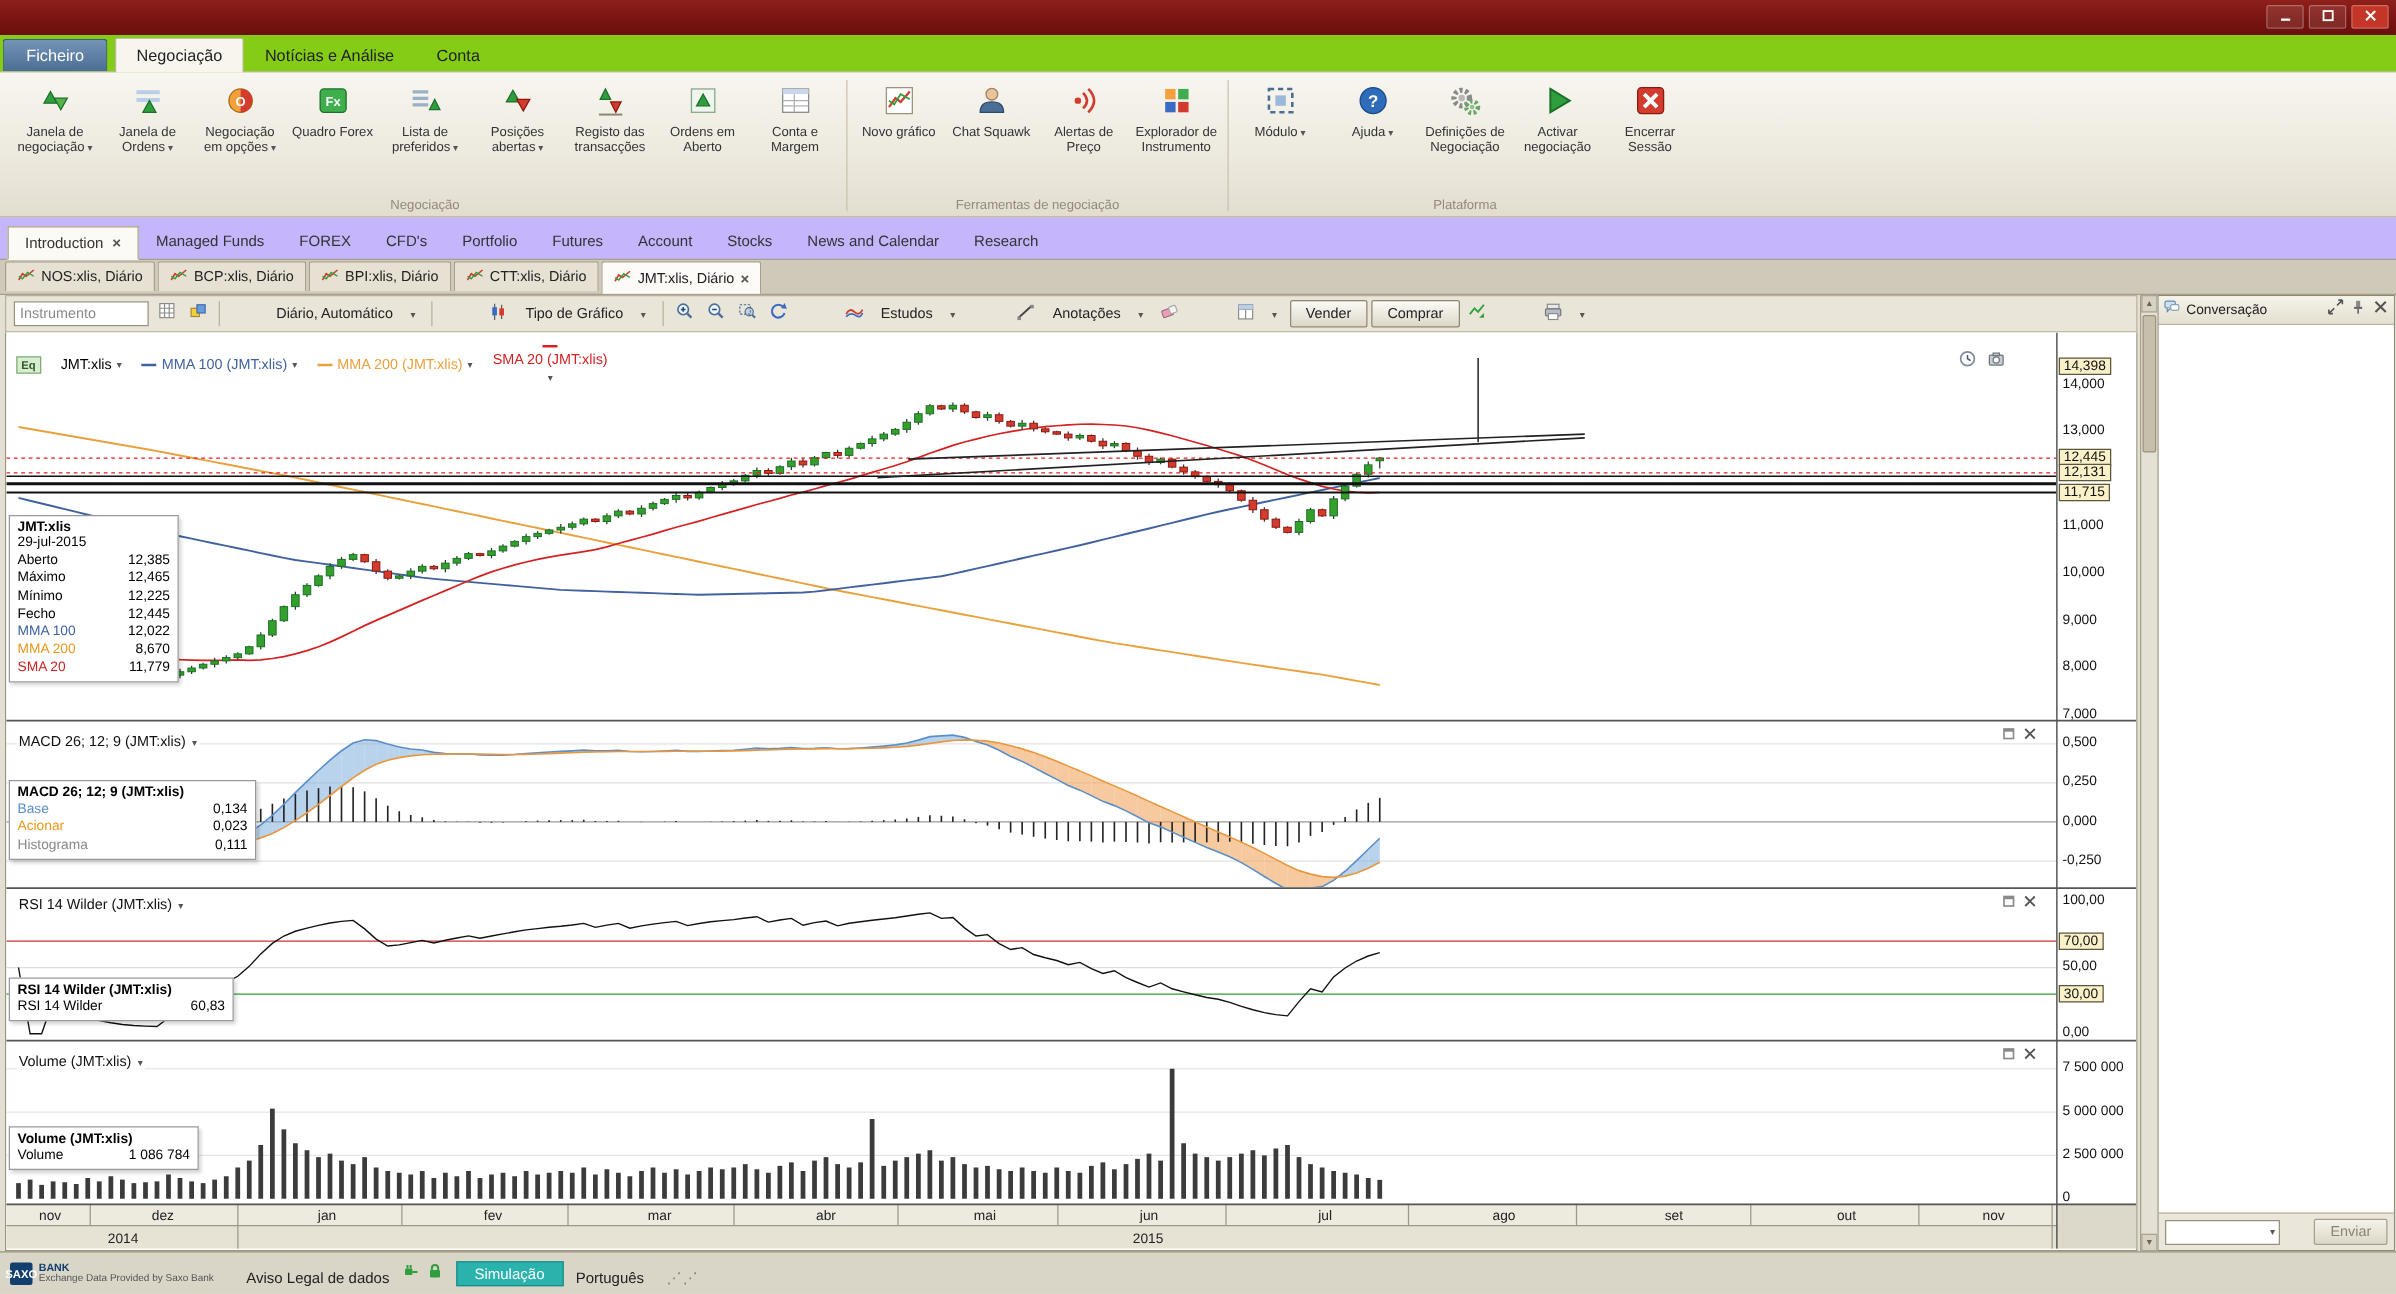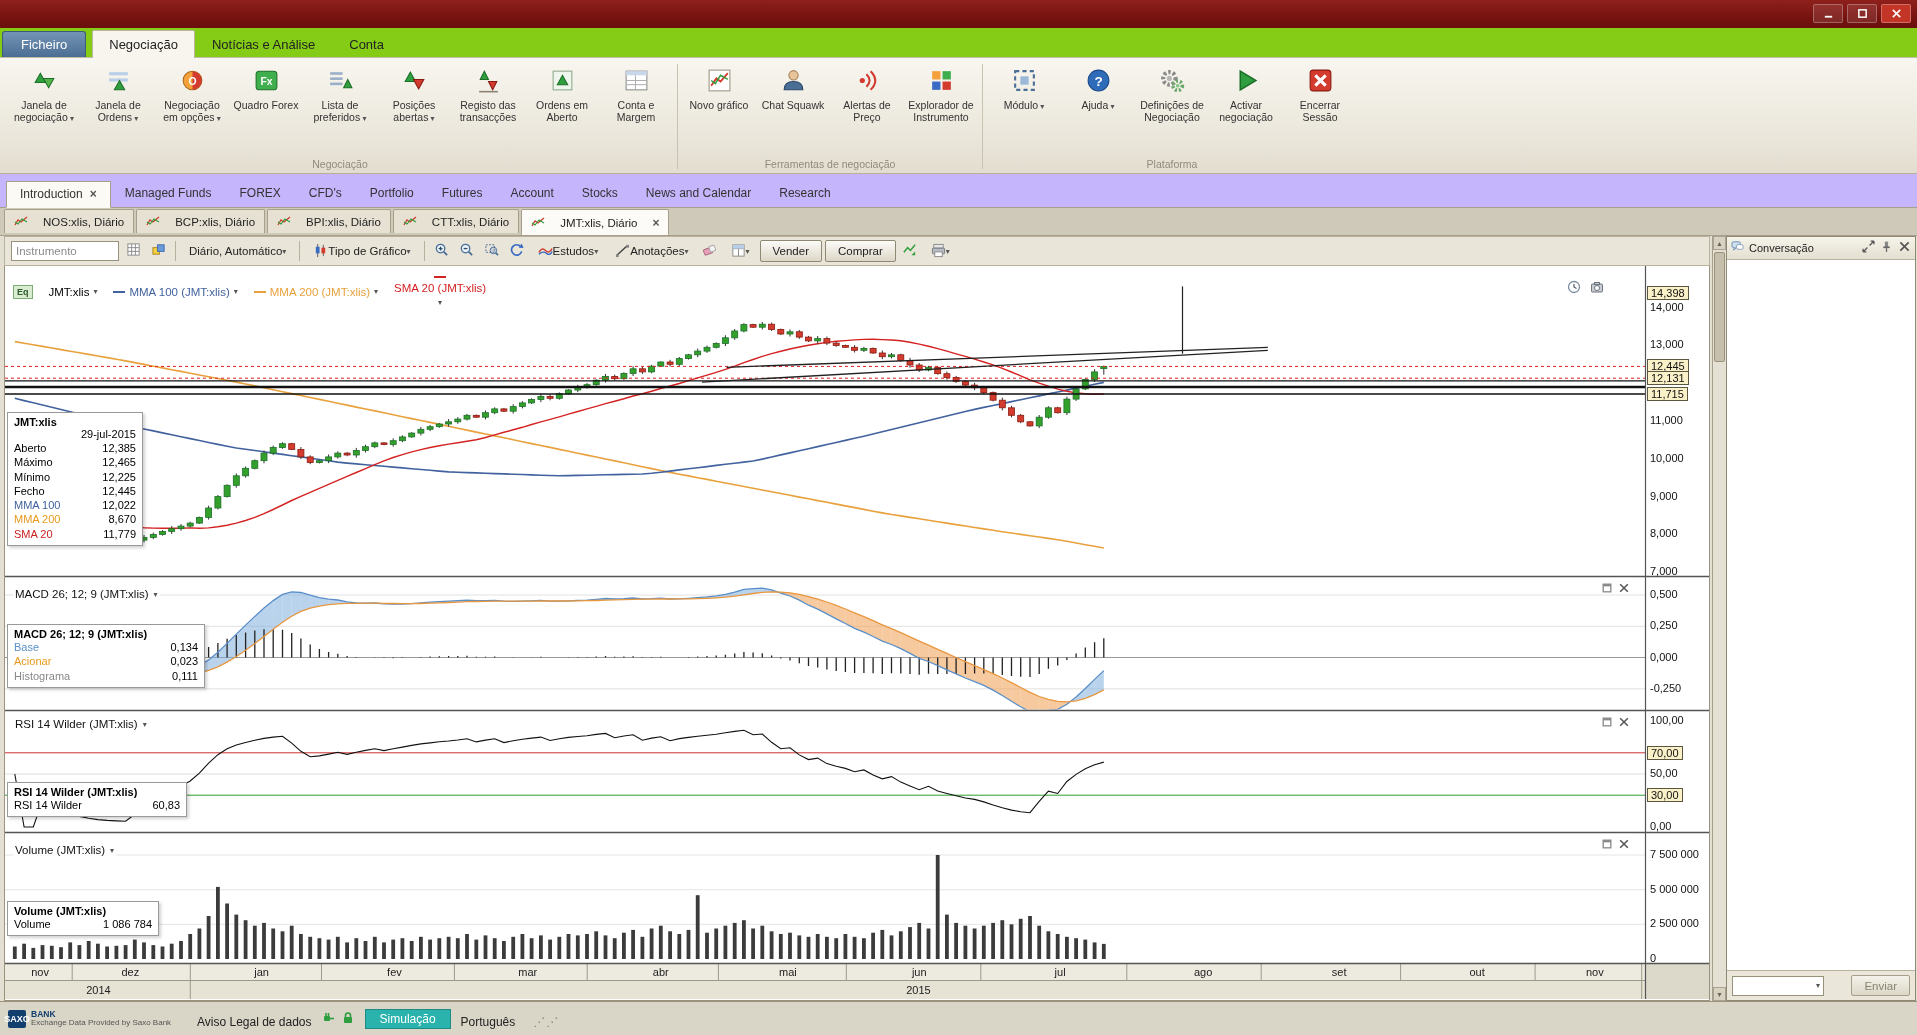--- a/index.html
+++ b/index.html
@@ -34,31 +34,31 @@
 
   
   .wstabs{position:absolute;left:0;top:174px;width:100%;height:34px;background:#c4b5fd;border-bottom:1px solid #a79f8b;display:flex;align-items:flex-end;padding-left:6px;}
   .ws-tab{display:flex;align-items:center;gap:7px;padding:5px 13px 6px;font-size:12px;color:#333;border:1px solid transparent;cursor:pointer;}
   .ws-tab.active{background:#fbfaf5;border-color:#a79f8b;border-bottom-color:#fbfaf5;margin-bottom:-1px;z-index:2;position:relative;}
   .tab-x{color:#555;font-size:12px;font-weight:bold;line-height:1;cursor:pointer;}
 
   
   .charttabs-row{position:absolute;left:0;top:208px;width:100%;height:28px;background:#cfc9ba;border-bottom:1px solid #a79f8b;display:flex;align-items:flex-end;}
   #charttabs{display:flex;padding-left:4px;}
-  .chart-tab{display:flex;align-items:center;gap:15px;height:24px;padding:0 9px;background:#e6e1d3;border:1px solid #a79f8b;border-bottom:none;margin-right:2px;font-size:11.5px;color:#222;cursor:pointer;border-radius:2px 2px 0 0;}
+  .chart-tab{display:flex;align-items:center;gap:5px;height:24px;padding:0 9px;background:#e6e1d3;border:1px solid #a79f8b;border-bottom:none;margin-right:2px;font-size:11.5px;color:#222;cursor:pointer;border-radius:2px 2px 0 0;}
   .chart-tab.active{background:#fcfbf7;height:26px;}
   .ct-icon svg{width:14px;height:12px;}
 
   
   .chart-toolbar{position:absolute;left:4px;top:236px;width:1706px;height:30px;background:#e9e5d8;border:1px solid #b9b19d;display:flex;align-items:center;gap:3px;padding:0 6px;}
   .tb-input{width:108px;height:20px;border:1px solid #98917c;font-size:11.5px;padding:0 4px;background:#fff;color:#222;}
   .tb-input::placeholder{color:#8a8a8a;}
   .tb-btn{width:22px;height:22px;display:flex;align-items:center;justify-content:center;border:1px solid transparent;border-radius:2px;cursor:pointer;}
   .tb-btn svg{width:15px;height:15px;}
-  .tb-drop{display:flex;align-items:center;gap:0;height:22px;padding:0 6px;font-size:11.5px;color:#222;border:1px solid transparent;border-radius:2px;cursor:pointer;}
+  .tb-drop{display:flex;align-items:center;gap:14px;height:22px;padding:0 6px;font-size:11.5px;color:#222;border:1px solid transparent;border-radius:2px;cursor:pointer;margin-left:32px;}
   .tb-drop svg{width:15px;height:15px;}
   .tb-sep{width:1px;height:20px;background:#b9b19d;margin:0 3px;}
   .tb-push{height:22px;padding:0 12px;font-size:11.5px;color:#222;background:linear-gradient(#fcfbf7,#dcd7c7);border:1px solid #8f8873;border-radius:2px;cursor:pointer;}
 
   
   .chart-module{position:absolute;left:4px;top:266px;width:1706px;height:735px;background:#fff;border:1px solid #9a947f;border-top:none;}
   #chart-svg{position:absolute;left:0;top:0;}
   .legend{position:absolute;left:8px;top:10px;display:flex;align-items:center;gap:16px;font-size:11.5px;z-index:4;}
   .eq-badge{background:#d9ecd2;border:1px solid #7fae74;color:#2c5c28;font-size:9px;font-weight:bold;padding:1px 3px;}
   .leg-item{display:flex;align-items:center;gap:4px;cursor:pointer;}
@@ -66,21 +66,21 @@
   .pane-label{position:absolute;left:8px;font-size:11.5px;color:#111;z-index:4;display:flex;gap:5px;align-items:center;cursor:pointer;background:rgba(255,255,255,.75);padding:0 2px;}
   .pane-icons{position:absolute;left:1596px;display:flex;gap:5px;z-index:4;}
   .pane-icons.main-icons{left:1562px;gap:9px;}
   .pi-btn{cursor:pointer;display:flex;}
   .pi-btn svg{width:12px;height:12px;}
   .main-icons .pi-btn svg{width:14px;height:14px;}
   .ax{position:absolute;left:1645px;font-size:11px;color:#111;white-space:nowrap;z-index:2;}
   .ax.boxed{left:1642px;background:#faf1c8;border:1px solid #5a5640;padding:0 3px;z-index:3;}
   .ttip{position:absolute;background:#fff;border:1px solid #999;box-shadow:2px 2px 3px rgba(0,0,0,.18);padding:3px 6px 4px;font-size:11px;z-index:5;}
   .t-title{font-weight:bold;white-space:nowrap;}
-  .t-sub{margin-bottom:1px;text-align:right;}
+  .t-sub{margin-bottom:1px;}
   .t-row{display:flex;justify-content:space-between;gap:14px;line-height:1.3;}
 
   
   .vscroll{position:absolute;left:1712px;top:236px;width:14px;height:765px;background:#e4e0d3;border-left:1px solid #a79f8b;display:flex;flex-direction:column;align-items:center;}
   .vs-btn{width:13px;height:14px;font-size:7px;color:#6b6552;display:flex;align-items:center;justify-content:center;background:#d7d2c2;border:1px solid #aaa394;cursor:pointer;}
   .vs-thumb{width:11px;height:110px;background:#c6bfac;border:1px solid #9a927c;margin-top:2px;border-radius:2px;cursor:grab;}
   .vs-bottom{position:absolute;bottom:0;}
   .chat{position:absolute;left:1726px;top:236px;width:190px;height:765px;background:#fff;border:1px solid #8f8873;display:flex;flex-direction:column;}
   .chat-header{height:23px;background:linear-gradient(#f6f3ea,#e3dfd0);border-bottom:1px solid #b9b19d;display:flex;align-items:center;gap:5px;padding:0 4px;}
   .chat-header .icon svg{width:13px;height:13px;}

